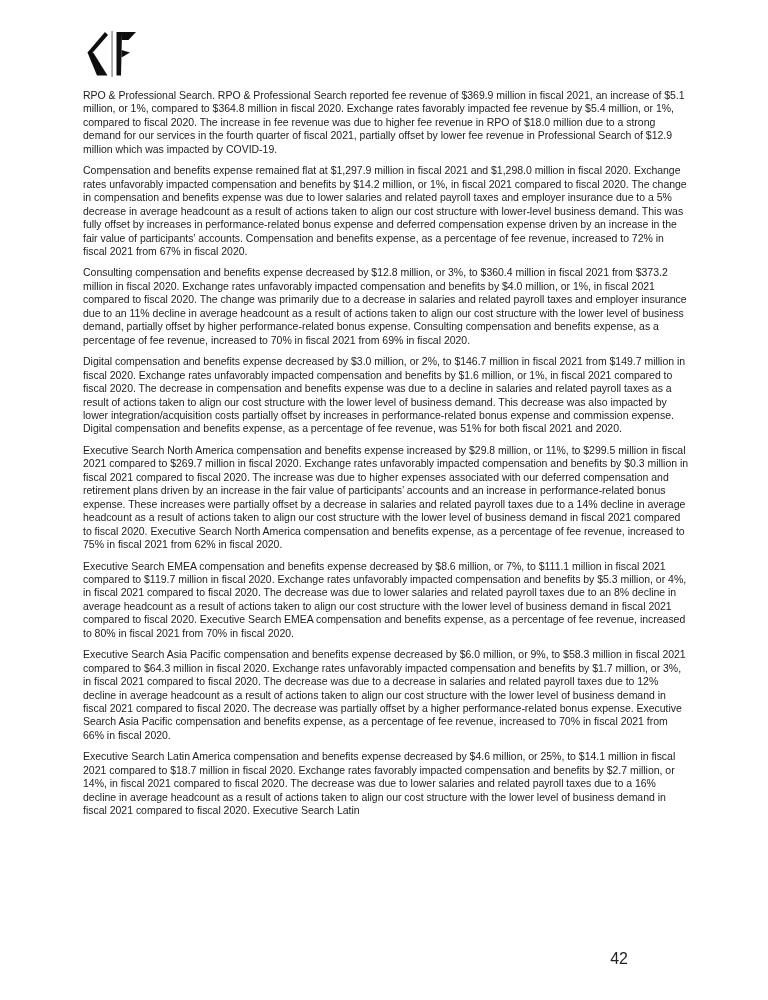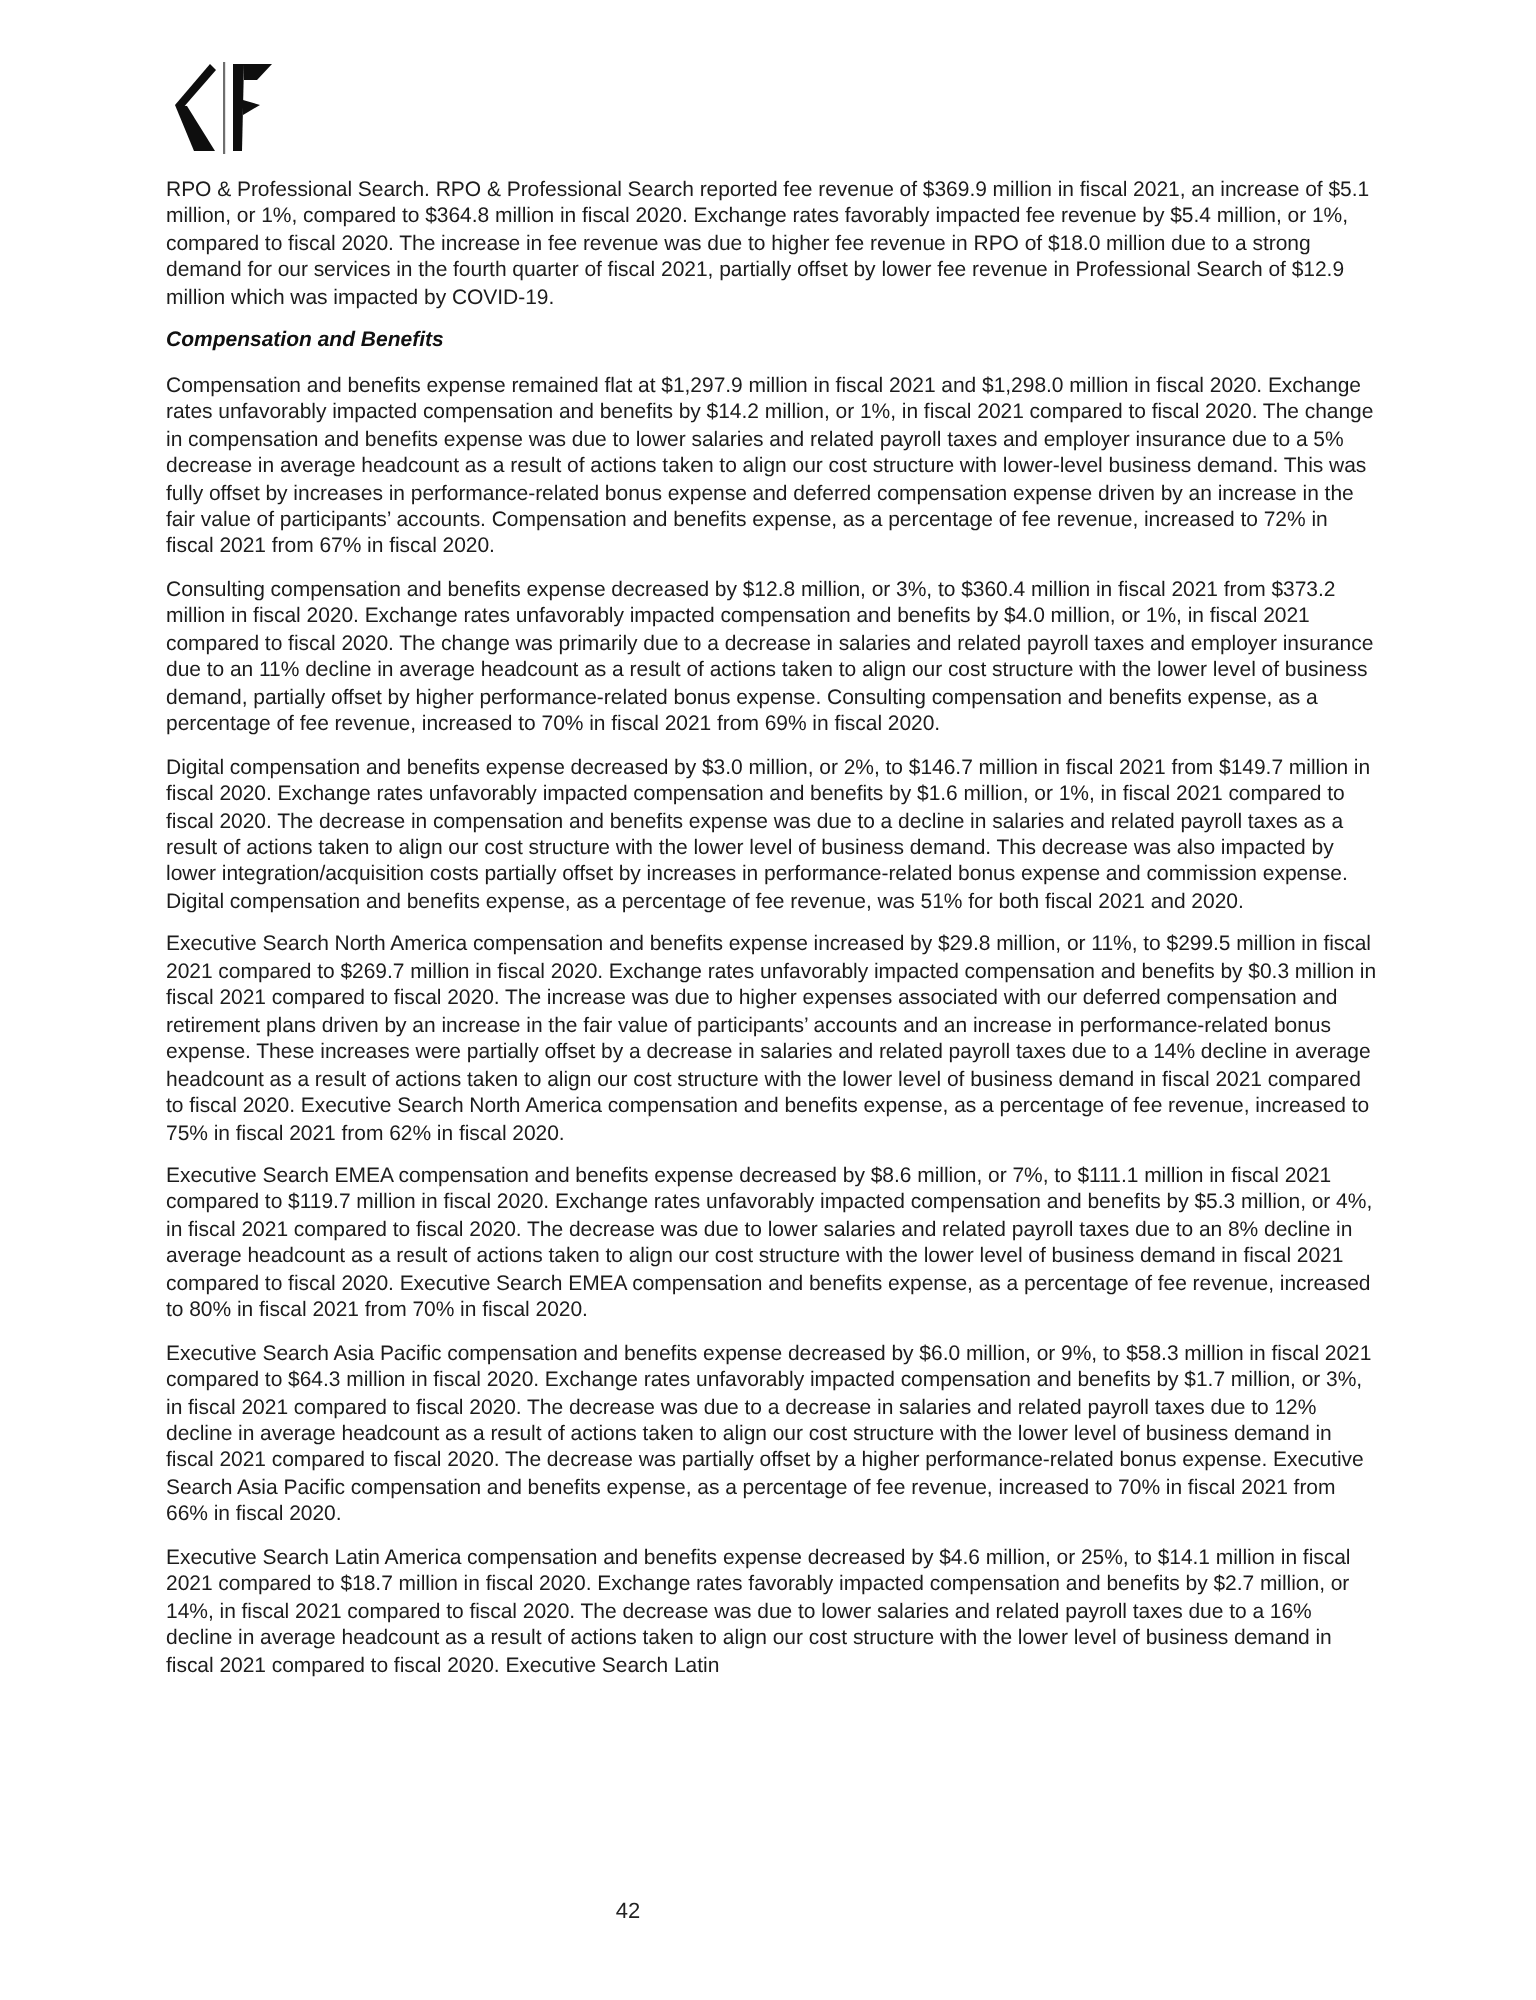--- a/index.html
+++ b/index.html
@@ -42,22 +42,22 @@
     line-height: 13.45px;
     font-weight: bold;
     font-style: italic;
     color: #111111;
   }
   .page-number {
     position: absolute;
     top: 950px;
     left: 0;
     width: 628px;
-    text-align: center;
-    font-size: 11px;
+    text-align: right;
+    font-size: 16px;
     color: #222222;
   }
 </style>
 </head>
 <body>
 
 <div class="page">
 
   <div class="logo">
     <svg width="52" height="46" viewBox="0 0 52 46" xmlns="http://www.w3.org/2000/svg">
@@ -73,21 +73,20 @@
       <polygon points="37,1 51,1 43.5,9 37,9" fill="#0e0e0e"></polygon>
 
       <polygon points="36.5,19 45,21.5 36.5,26.5" fill="#0e0e0e"></polygon>
     </svg>
   </div>
 
   <div class="content">
 
     <p><span class="lead-italic">RPO &amp; Professional Search.</span><span> RPO &amp; Professional Search reported fee revenue of $369.9 million in fiscal 2021, an increase of $5.1 million, or 1%, compared to $364.8 million in fiscal 2020. Exchange rates favorably impacted fee revenue by $5.4 million, or 1%, compared to fiscal 2020. The increase in fee revenue was due to higher fee revenue in RPO of $18.0 million due to a strong demand for our services in the fourth quarter of fiscal 2021, partially offset by lower fee revenue in Professional Search of $12.9 million which was impacted by COVID-19.</span></p>
 
-    <h3 class="section-heading">Compensation and Benefits</h3>
 
     <p>Compensation and benefits expense remained flat at $1,297.9 million in fiscal 2021 and $1,298.0 million in fiscal 2020. Exchange rates unfavorably impacted compensation and benefits by $14.2 million, or 1%, in fiscal 2021 compared to fiscal 2020. The change in compensation and benefits expense was due to lower salaries and related payroll taxes and employer insurance due to a 5% decrease in average headcount as a result of actions taken to align our cost structure with lower-level business demand. This was fully offset by increases in performance-related bonus expense and deferred compensation expense driven by an increase in the fair value of participants’ accounts. Compensation and benefits expense, as a percentage of fee revenue, increased to 72% in fiscal 2021 from 67% in fiscal 2020.</p>
 
     <p>Consulting compensation and benefits expense decreased by $12.8 million, or 3%, to $360.4 million in fiscal 2021 from $373.2 million in fiscal 2020. Exchange rates unfavorably impacted compensation and benefits by $4.0 million, or 1%, in fiscal 2021 compared to fiscal 2020. The change was primarily due to a decrease in salaries and related payroll taxes and employer insurance due to an 11% decline in average headcount as a result of actions taken to align our cost structure with the lower level of business demand, partially offset by higher performance-related bonus expense. Consulting compensation and benefits expense, as a percentage of fee revenue, increased to 70% in fiscal 2021 from 69% in fiscal 2020.</p>
 
     <p>Digital compensation and benefits expense decreased by $3.0 million, or 2%, to $146.7 million in fiscal 2021 from $149.7 million in fiscal 2020. Exchange rates unfavorably impacted compensation and benefits by $1.6 million, or 1%, in fiscal 2021 compared to fiscal 2020. The decrease in compensation and benefits expense was due to a decline in salaries and related payroll taxes as a result of actions taken to align our cost structure with the lower level of business demand. This decrease was also impacted by lower integration/acquisition costs partially offset by increases in performance-related bonus expense and commission expense. Digital compensation and benefits expense, as a percentage of fee revenue, was 51% for both fiscal 2021 and 2020.</p>
 
     <p>Executive Search North America compensation and benefits expense increased by $29.8 million, or 11%, to $299.5 million in fiscal 2021 compared to $269.7 million in fiscal 2020. Exchange rates unfavorably impacted compensation and benefits by $0.3 million in fiscal 2021 compared to fiscal 2020. The increase was due to higher expenses associated with our deferred compensation and retirement plans driven by an increase in the fair value of participants’ accounts and an increase in performance-related bonus expense. These increases were partially offset by a decrease in salaries and related payroll taxes due to a 14% decline in average headcount as a result of actions taken to align our cost structure with the lower level of business demand in fiscal 2021 compared to fiscal 2020. Executive Search North America compensation and benefits expense, as a percentage of fee revenue, increased to 75% in fiscal 2021 from 62% in fiscal 2020.</p>
 
     <p>Executive Search EMEA compensation and benefits expense decreased by $8.6 million, or 7%, to $111.1 million in fiscal 2021 compared to $119.7 million in fiscal 2020. Exchange rates unfavorably impacted compensation and benefits by $5.3 million, or 4%, in fiscal 2021 compared to fiscal 2020. The decrease was due to lower salaries and related payroll taxes due to an 8% decline in average headcount as a result of actions taken to align our cost structure with the lower level of business demand in fiscal 2021 compared to fiscal 2020. Executive Search EMEA compensation and benefits expense, as a percentage of fee revenue, increased to 80% in fiscal 2021 from 70% in fiscal 2020.</p>

